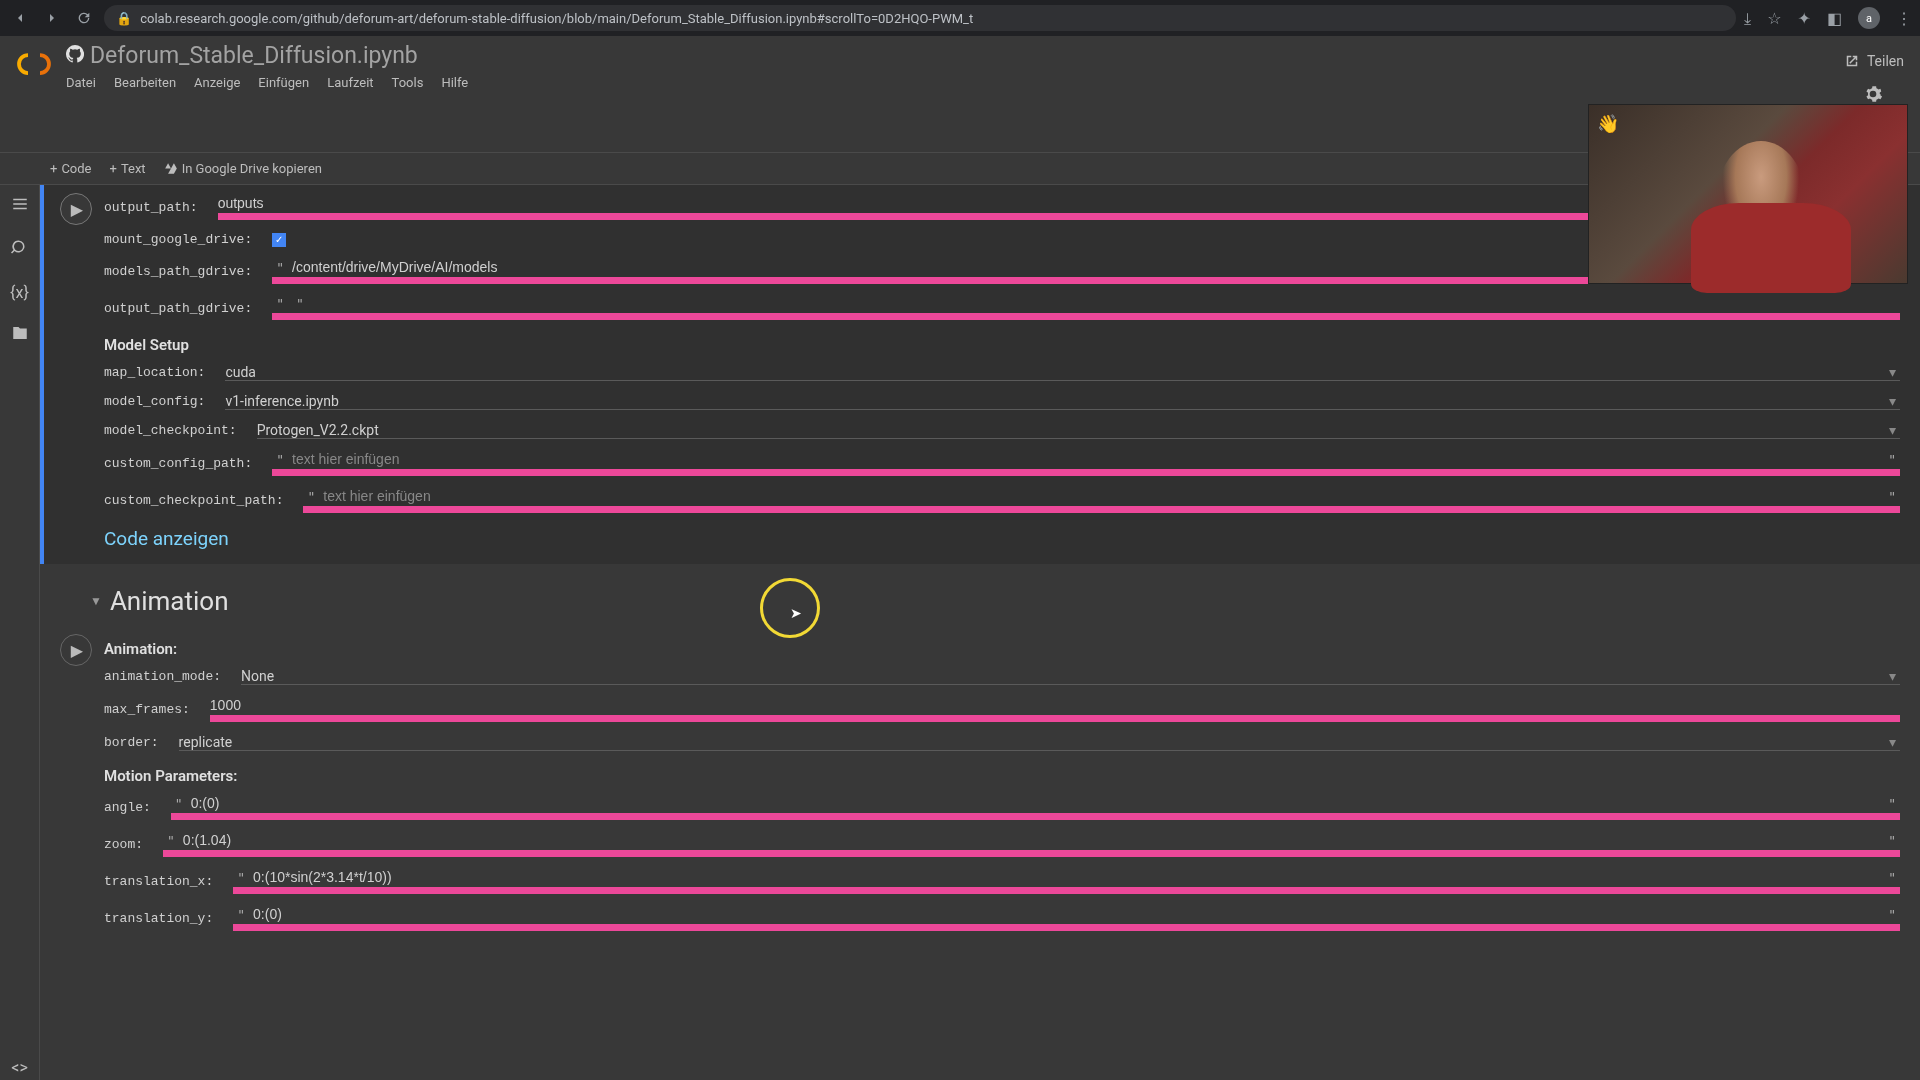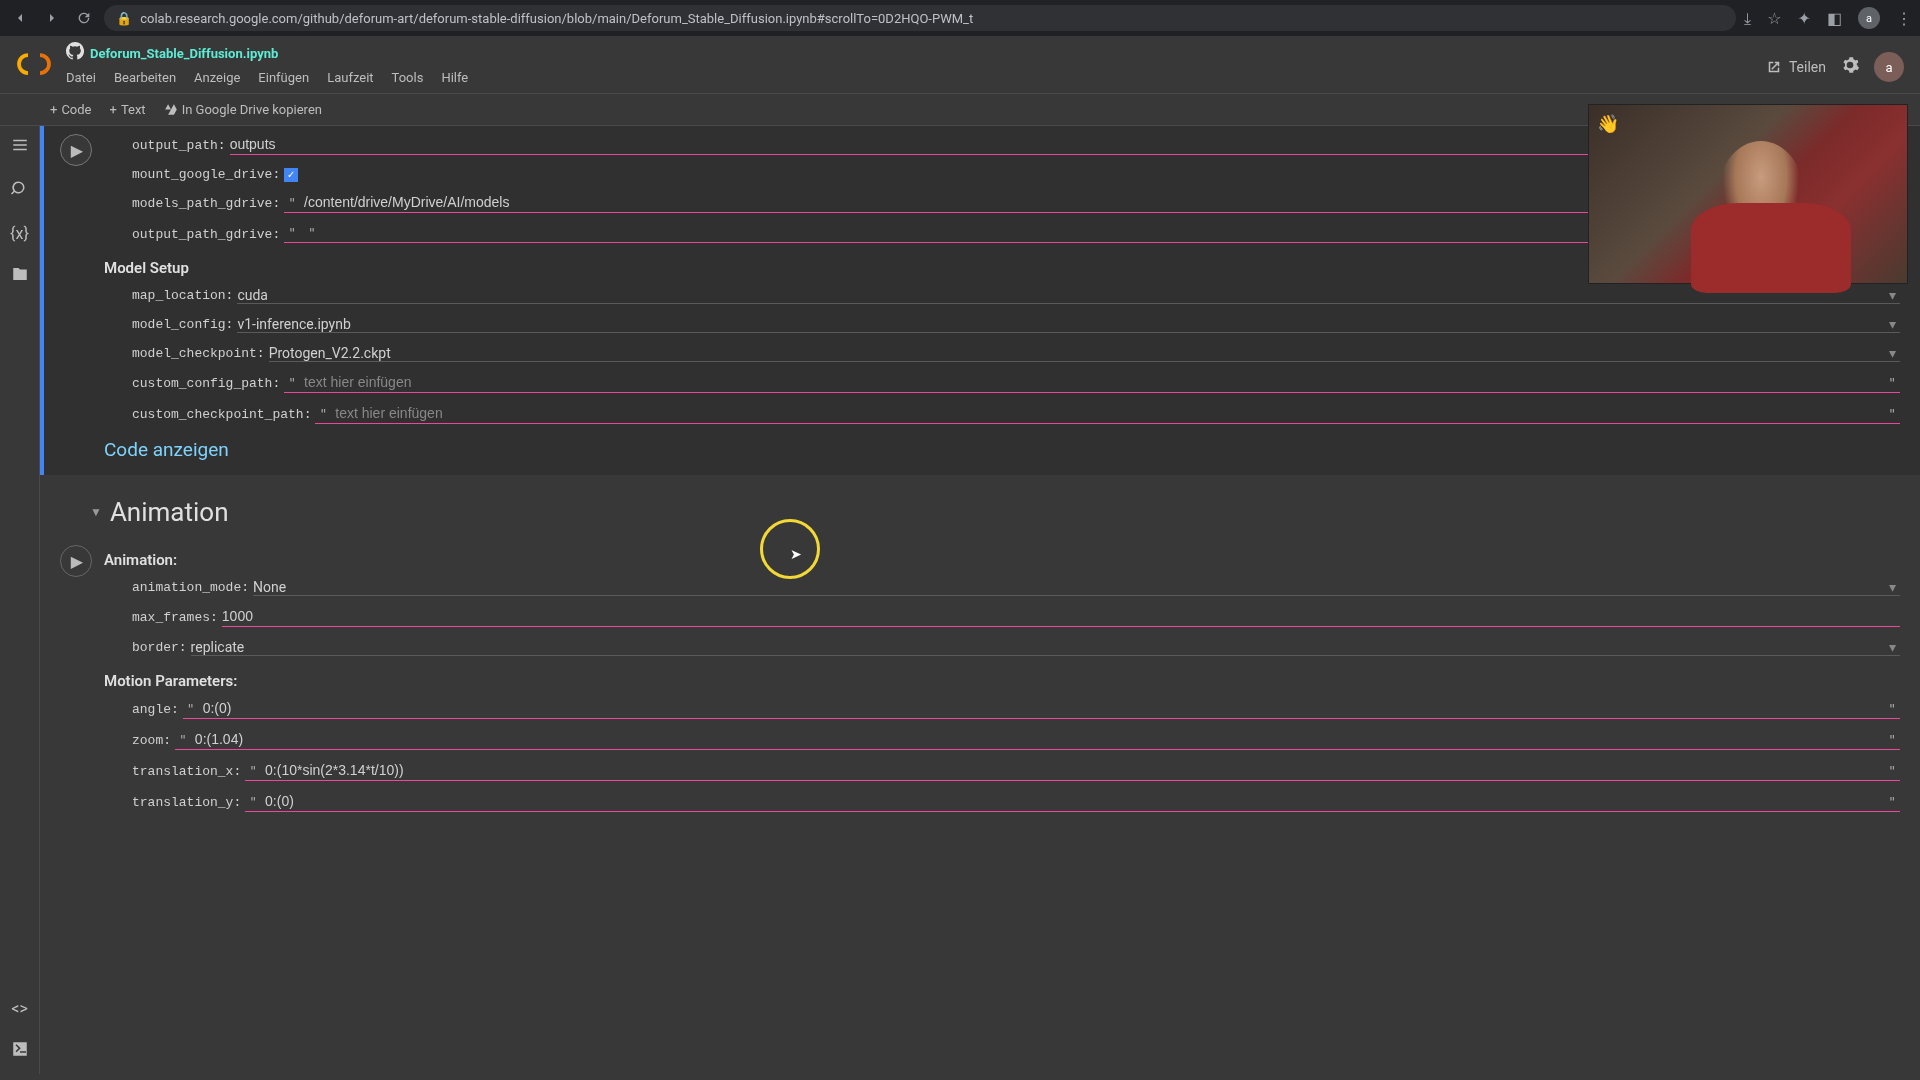--- a/index.html
+++ b/index.html
@@ -53,25 +53,25 @@
     padding: 6px 16px 0 16px;
     display: flex;
     align-items: flex-start;
   }
   .colab-logo {
     width: 36px; height: 36px; margin-right: 14px; margin-top: 4px;
   }
   .colab-logo svg { width: 36px; height: 36px; }
   .header-center { flex: 1; }
   .file-title-row { display: flex; align-items: center; gap: 6px; }
-  .file-title { font-size: 13px; color: #5eead4; font-weight: bold; }
+  .file-title { font-size: 23px; color: #a3a3a3; }
   .gh-icon { color: #e0e0e0; }
   .menu-row { display: flex; gap: 18px; font-size: 13px; color: #bdbdbd; padding: 6px 0 8px 0; }
   .menu-item { cursor: pointer; }
-  .header-right { display: flex; align-items: center; gap: 14px; margin-top: 10px; }
+  .header-right { display: flex; align-items: center; gap: 14px; margin-top: 10px; flex-direction: column; }
   .share-btn { display: flex; align-items: center; gap: 6px; color: #bdbdbd; font-size: 14px; }
   .gear { color: #bdbdbd; }
   .avatar-md {
     width: 30px; height: 30px; border-radius: 50%;
     background: #7b5e57; display: flex; align-items: center;
     justify-content: center; font-size: 13px; color: #fff;
   }
 
   
   .toolbar {
@@ -144,33 +144,32 @@
     right: 20px; top: 6px;
     display: flex; gap: 10px;
     color: #bbb;
   }
   .cell-toolbar span { cursor: pointer; }
 
   .form-row {
     display: flex;
     align-items: center;
     padding: 6px 0;
-    gap: 4px;
-    margin-left: 28px;
+    gap: 20px;
   }
   .form-label {
     font-family: "Courier New", monospace;
     font-size: 13px;
     color: #d0d0d0;
     white-space: nowrap;
     min-width: 0;
   }
   .form-input-wrap {
     flex: 1;
-    border-bottom: 1px solid #ec4899;
+    border-bottom: 7px solid #ec4899;
     display: flex;
     align-items: center;
     padding-bottom: 2px;
     gap: 4px;
   }
   .quote {
     font-family: monospace;
     color: #aaa;
     padding: 0 4px;
   }

